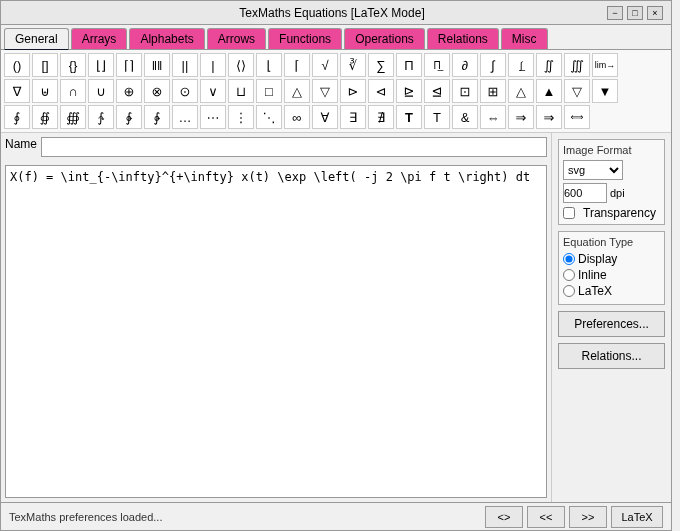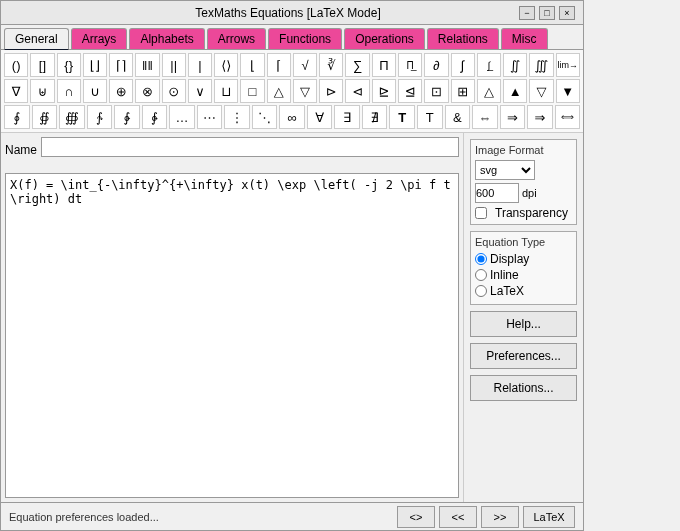--- a/index.html
+++ b/index.html
@@ -5,21 +5,21 @@
     * { box-sizing: border-box; margin: 0; padding: 0; }
     body {
       font-family: Arial, sans-serif;
       font-size: 12px;
       background: #f0f0f0;
       width: 680px;
       height: 531px;
       overflow: hidden;
     }
     .window {
-      width: 584px;
+      width: 672px;
       height: 531px;
       background: #f0f0f0;
       border: 1px solid #999;
       display: flex;
       flex-direction: column;
     }
     .title-bar {
       background: #e8e8e8;
       border-bottom: 1px solid #999;
       padding: 4px 8px;
@@ -102,22 +102,22 @@
       overflow: hidden;
     }
     .editor-panel {
       flex: 1;
       display: flex;
       flex-direction: column;
       padding: 4px;
     }
     .name-row {
       display: flex;
-      align-items: flex-end;
-      margin-bottom: 16px;
+      align-items: flex-start;
+      margin-bottom: 8px;
     }
     .name-label {
       font-size: 12px;
       width: 36px;
       flex-shrink: 0;
     }
     .name-input {
       flex: 1;
       height: 20px;
       border: 1px solid #999;
@@ -381,28 +381,27 @@
         <div class="radio-row">
           <input type="radio" name="eqtype" id="eq-inline" style="">
           <label for="eq-inline">Inline</label>
         </div>
         <div class="radio-row">
           <input type="radio" name="eqtype" id="eq-latex" style="">
           <label for="eq-latex">LaTeX</label>
         </div>
       </div>
 
-      <button class="side-btn">Help...</button>
       <button class="side-btn">Preferences...</button>
       <button class="side-btn">Relations...</button>
     </div>
   </div>
 
   <div class="status-bar">
-    <span class="status-text">Equation preferences loaded...</span>
+    <span class="status-text">TexMaths preferences loaded...</span>
     <div class="status-btns">
       <button class="status-btn">&lt;&gt;</button>
       <button class="status-btn">&lt;&lt;</button>
       <button class="status-btn">&gt;&gt;</button>
       <button class="status-btn latex-btn">LaTeX</button>
     </div>
   </div>
 </div>
 
 </body></html>

